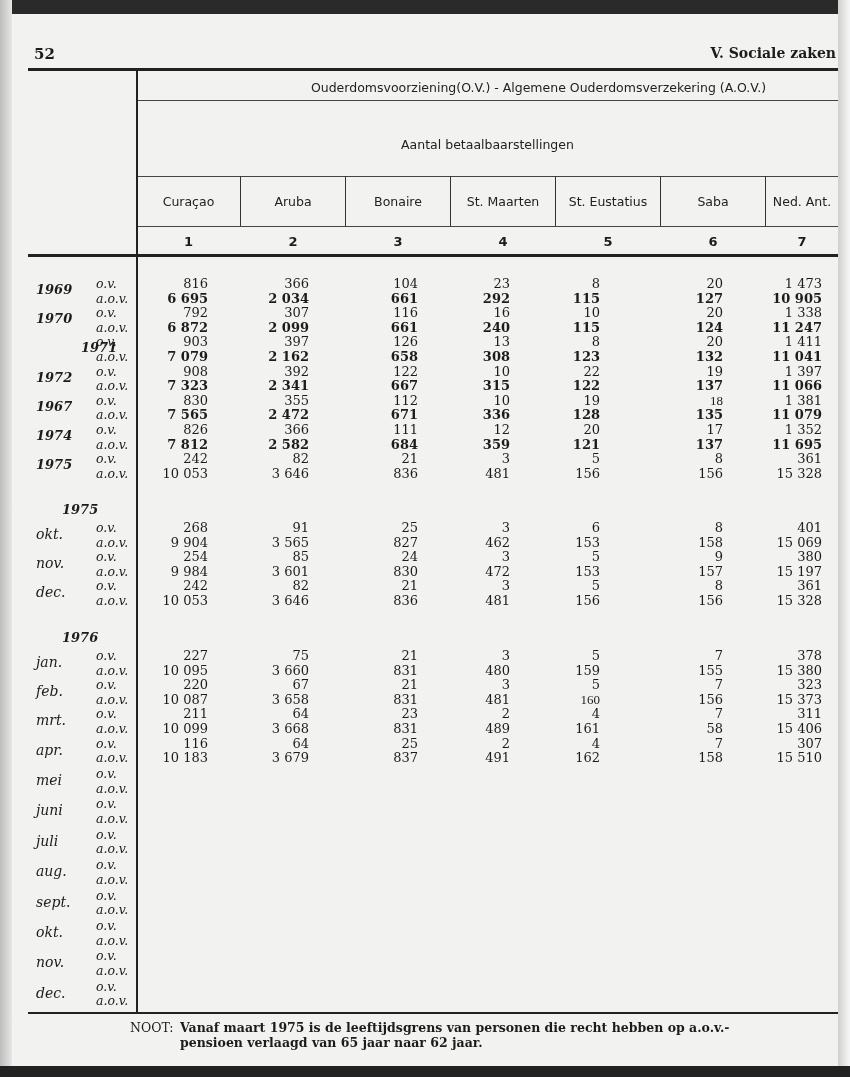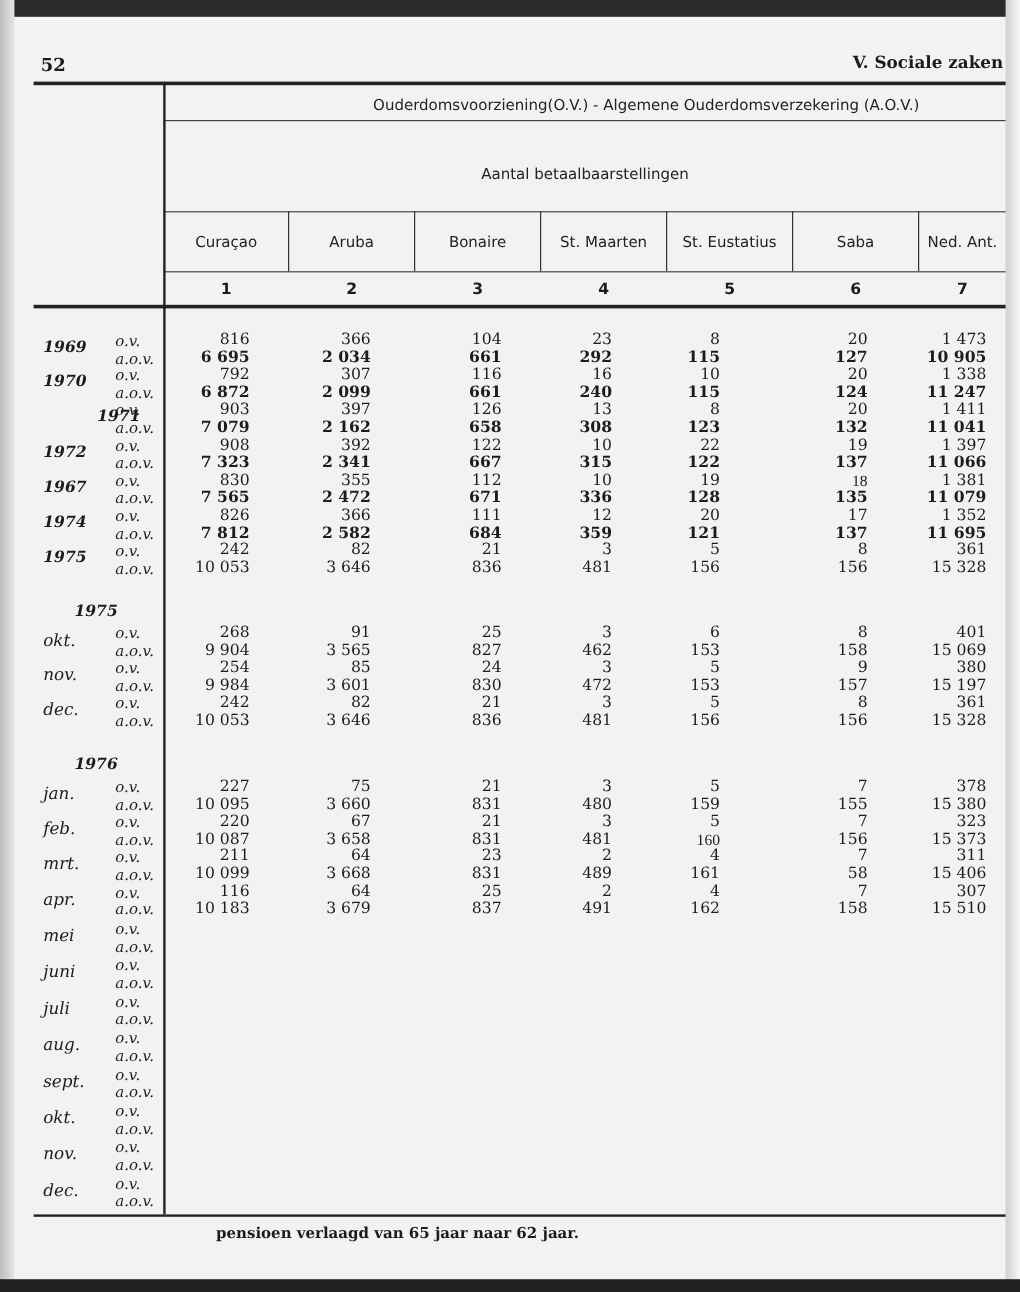--- a/index.html
+++ b/index.html
@@ -454,14 +454,15 @@
     <div class="cell" style="top: 993.4px; right: 340px;"></div>
     <div class="cell" style="top: 978.8px; right: 250px;"></div>
     <div class="cell" style="top: 993.4px; right: 250px;"></div>
     <div class="cell" style="top: 978.8px; right: 127px;"></div>
     <div class="cell" style="top: 993.4px; right: 127px;"></div>
     <div class="cell" style="top: 978.8px; right: 28px;"></div>
     <div class="cell" style="top: 993.4px; right: 28px;"></div>
   </div>
 
 <div class="note">
+  <div><span class="k">NOOT:</span><span>Vanaf maart 1975 is de leeftijdsgrens van personen die recht hebben op a.o.v.-</span></div>
   <div class="indent">pensioen verlaagd van 65 jaar naar 62 jaar.</div>
 </div>
 
 </body></html>

